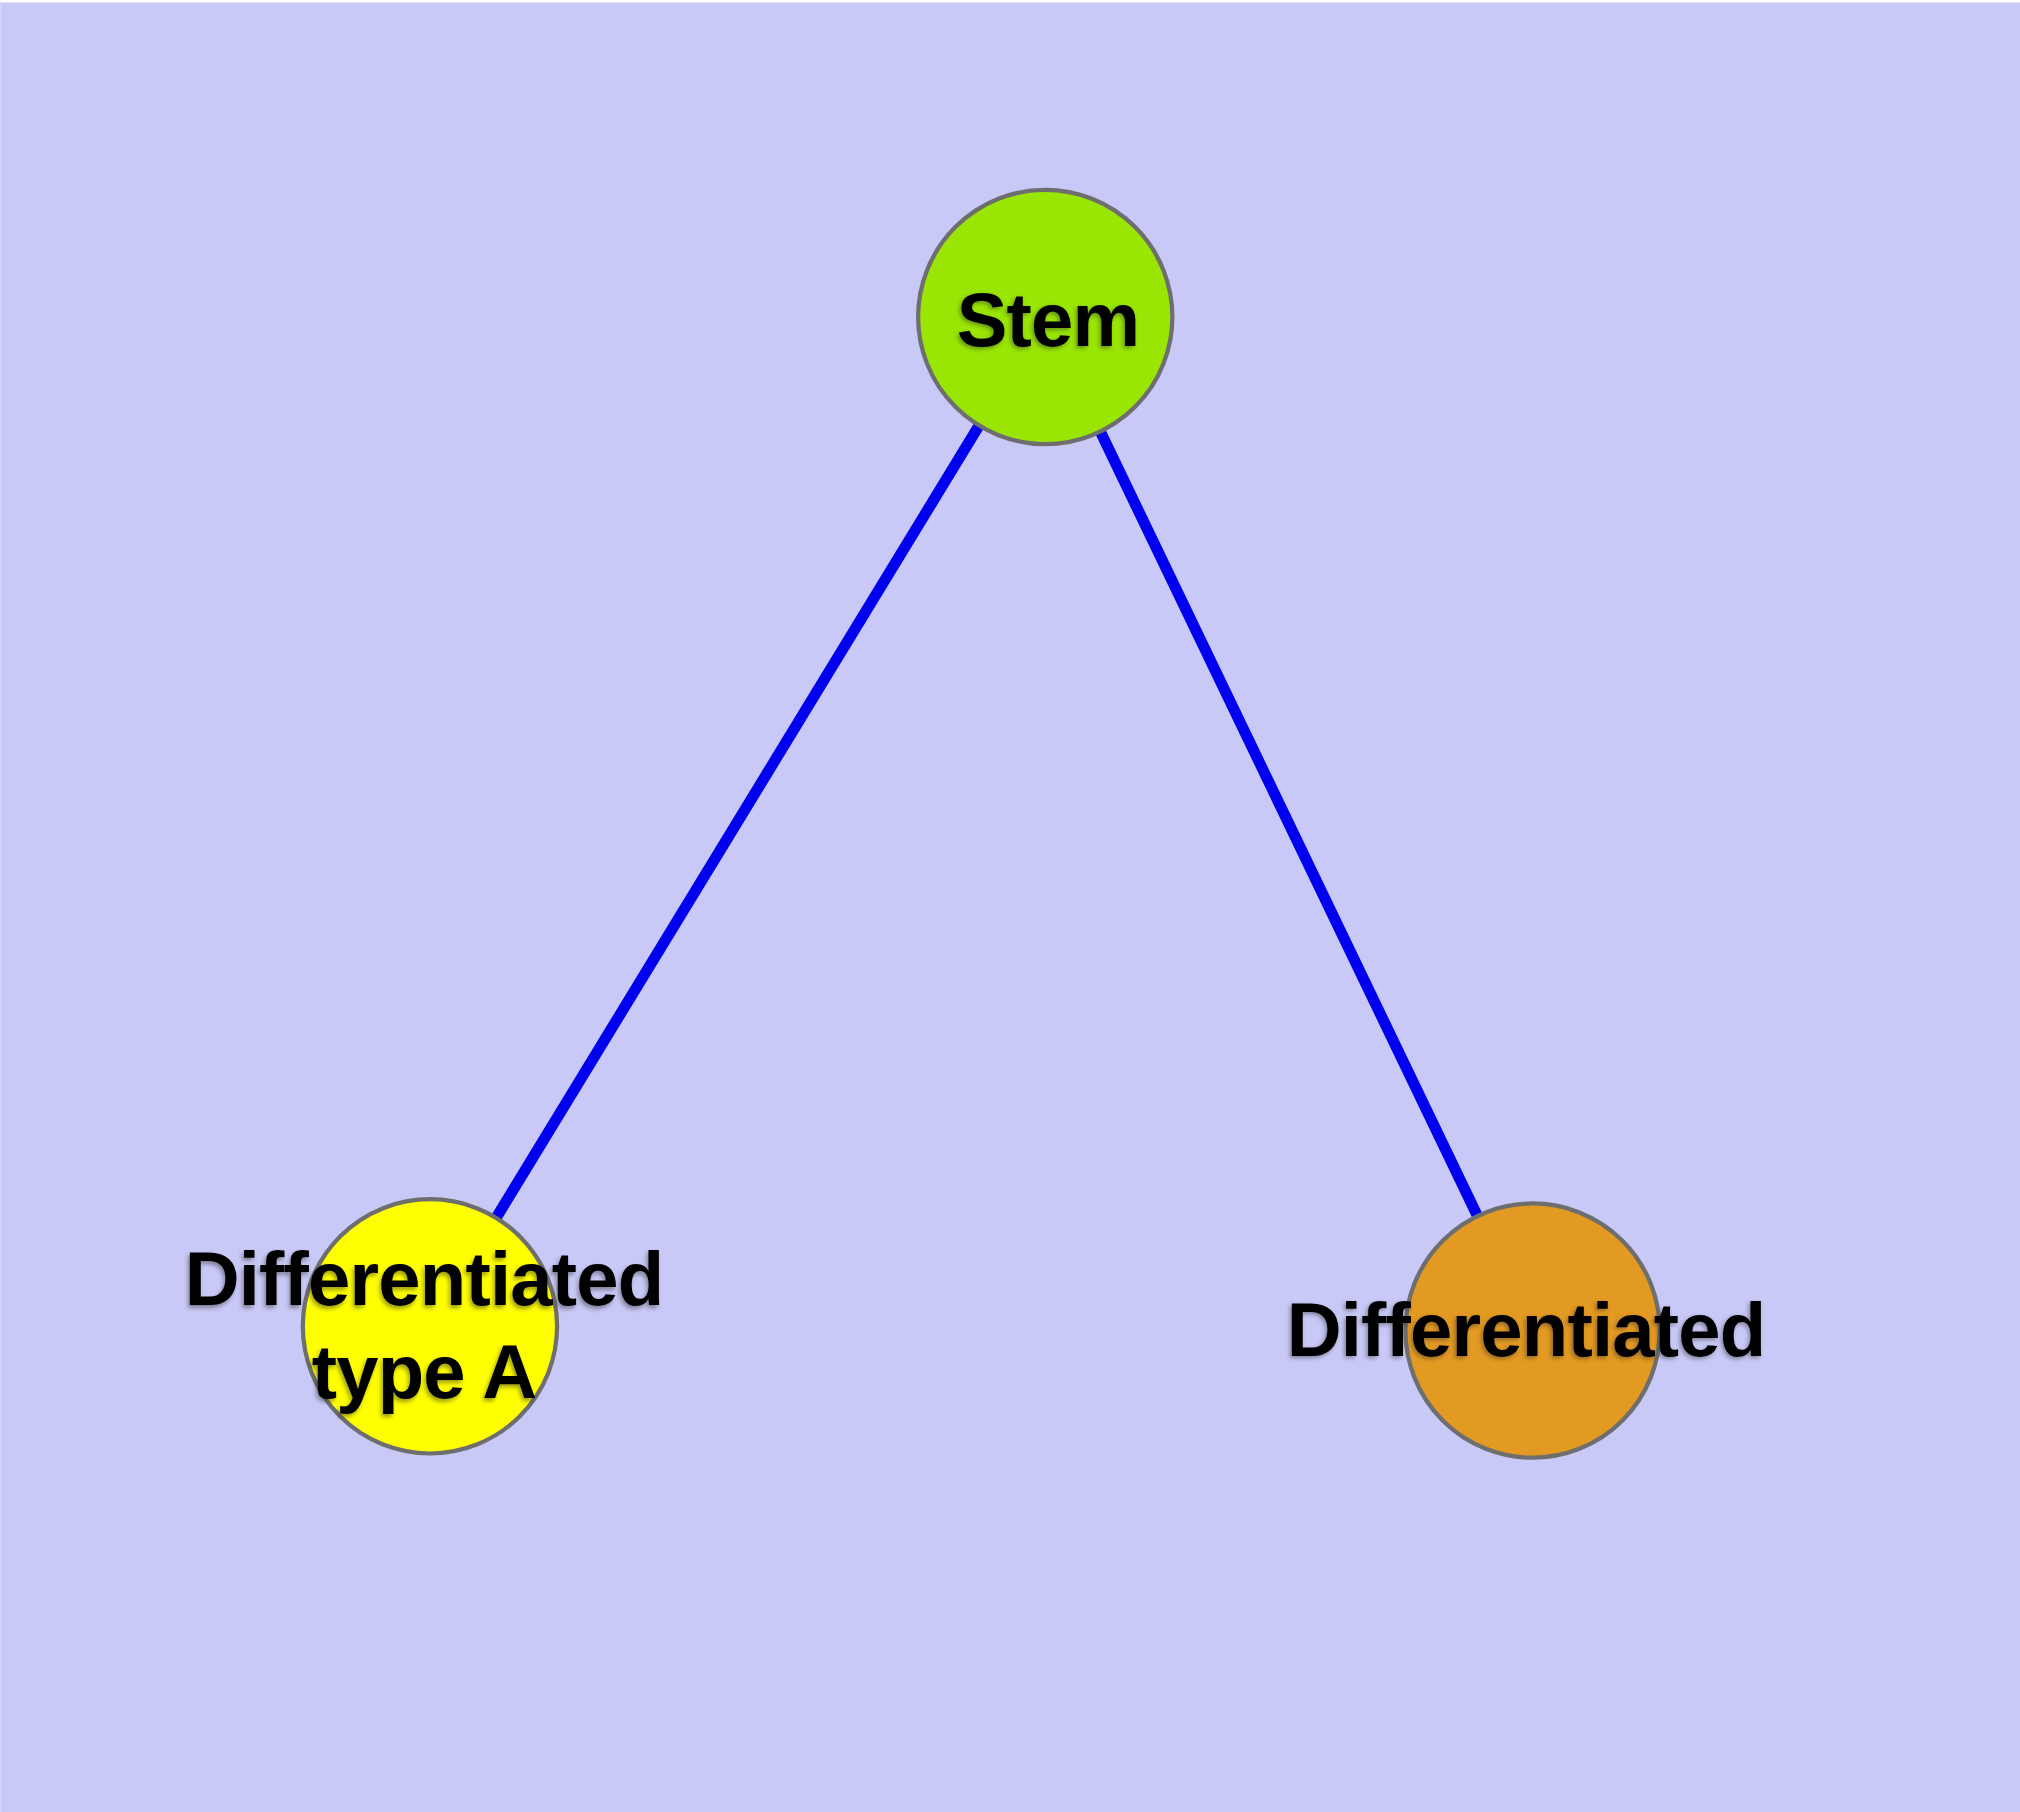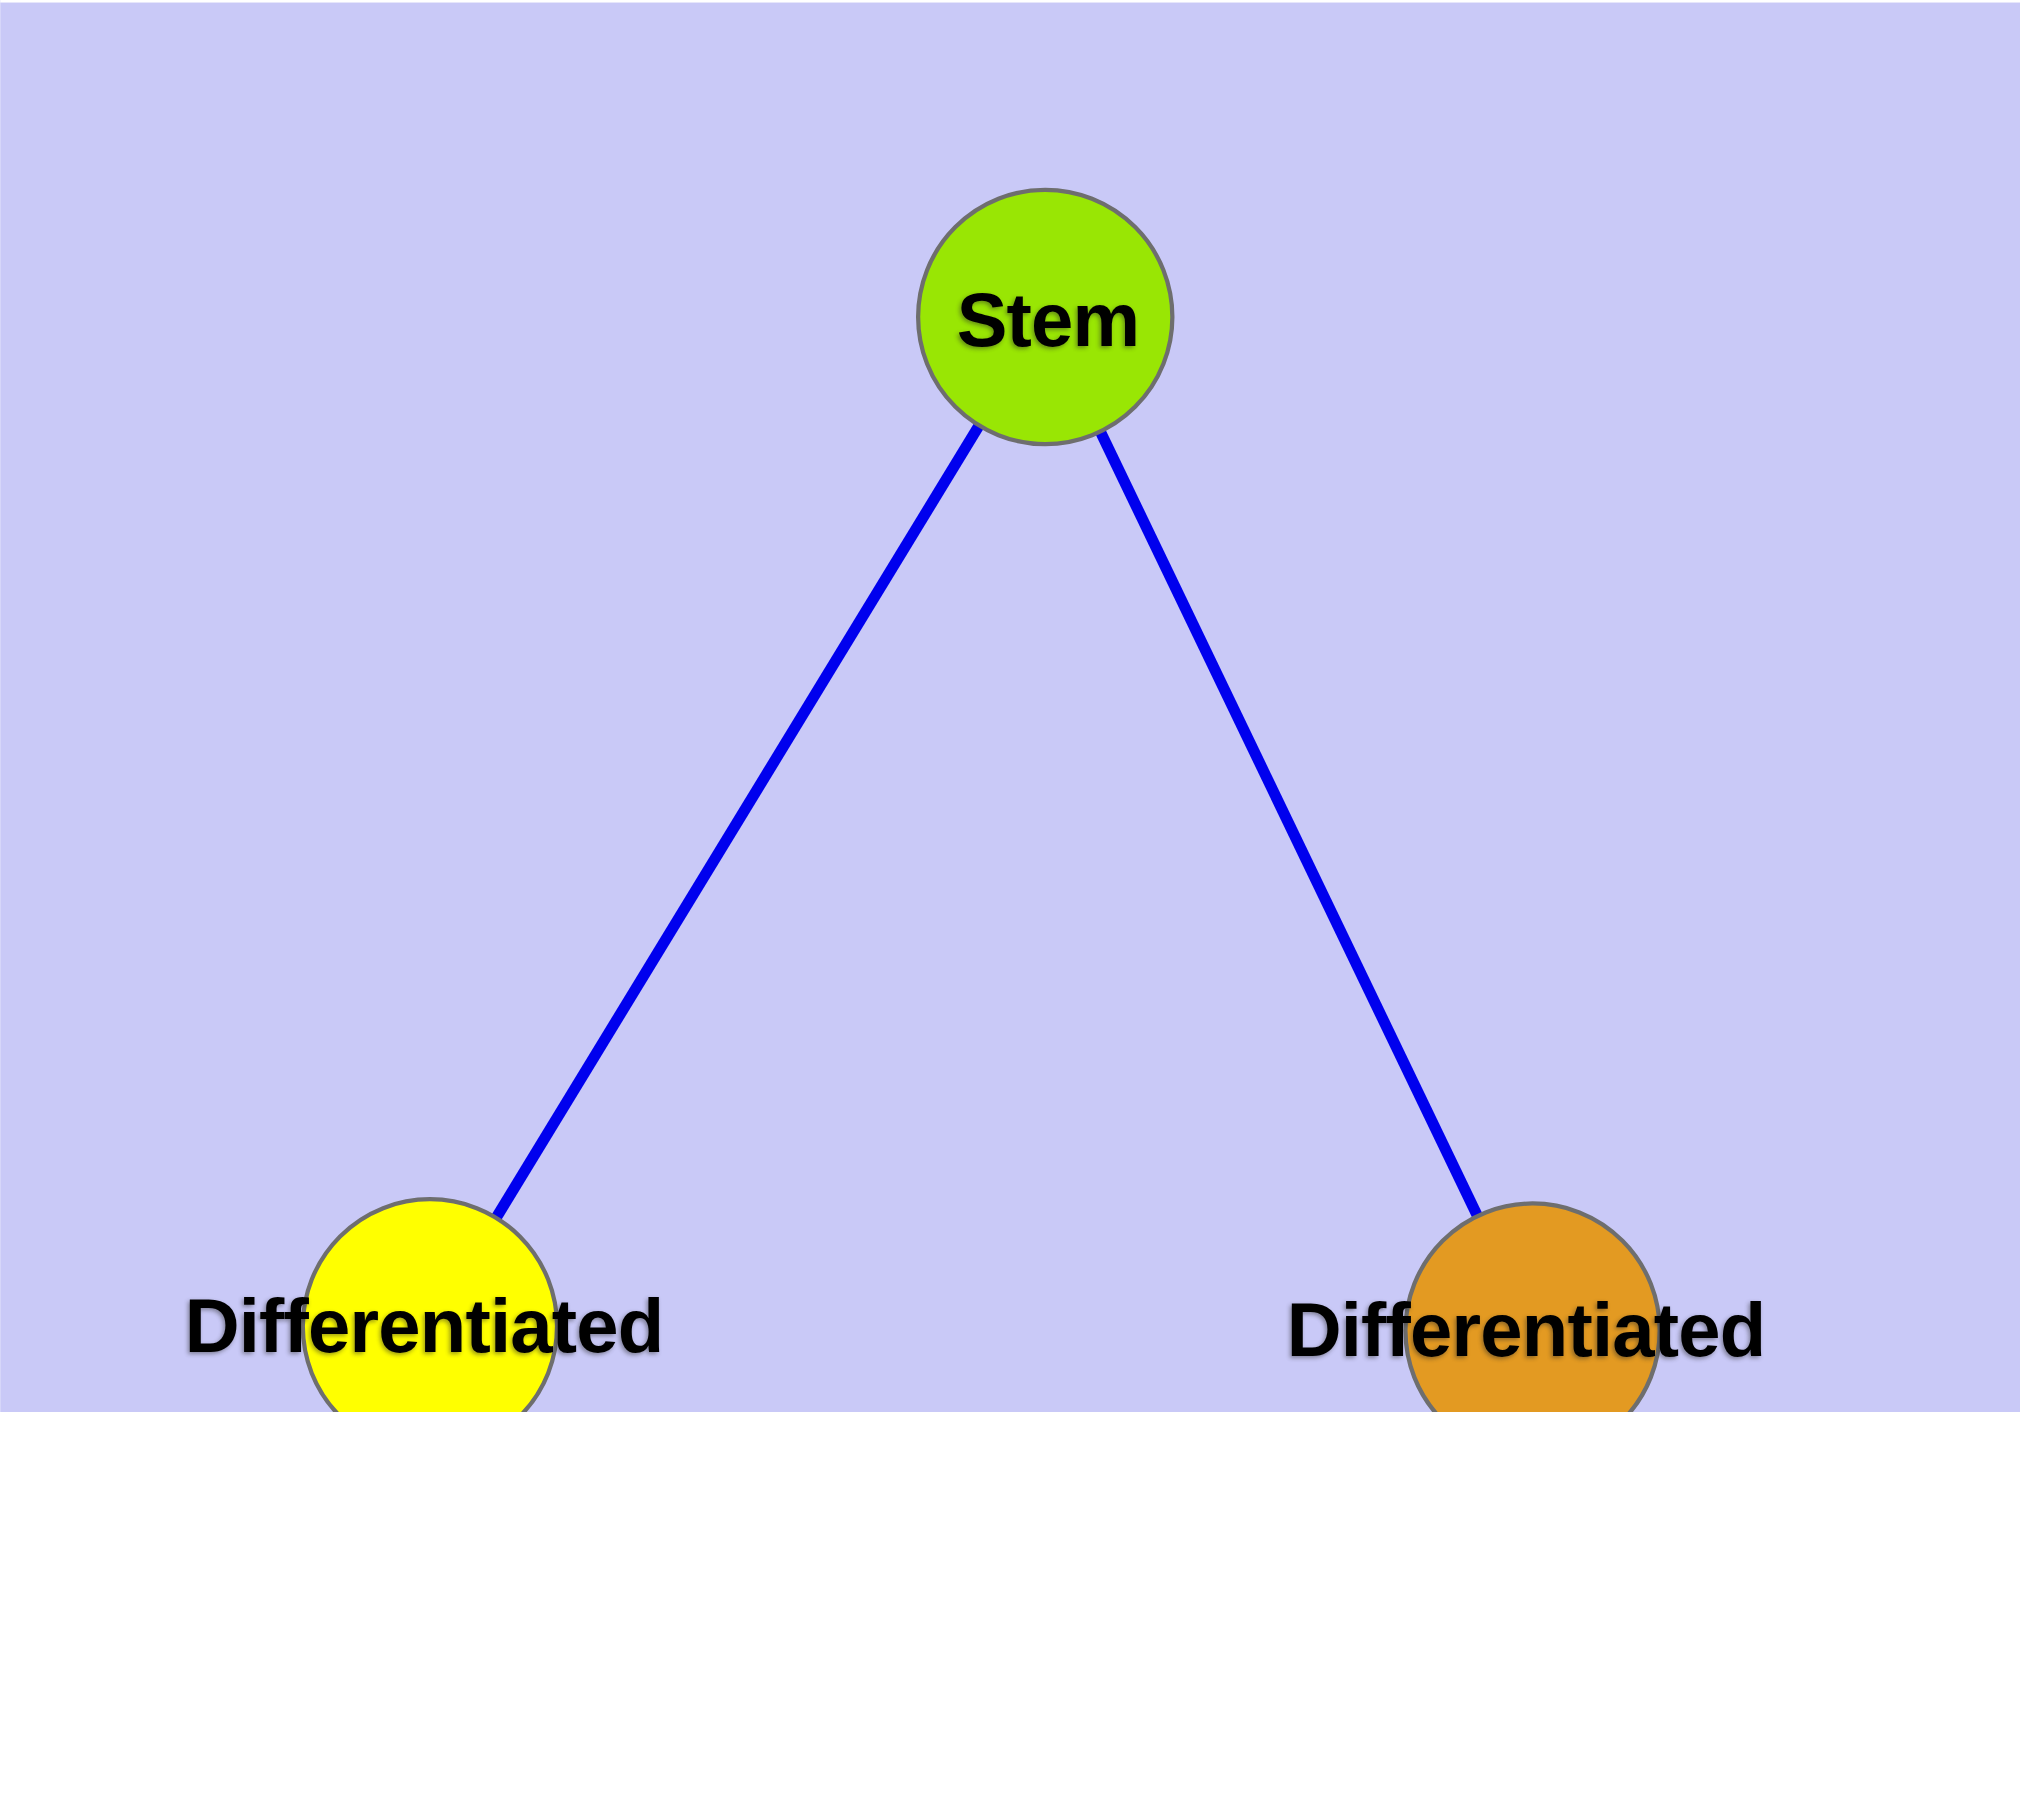--- a/index.html
+++ b/index.html
@@ -3,21 +3,21 @@
 <meta charset="utf-8">
 <style>
   html, body { margin: 0; padding: 0; }
   body {
     font-family: "Liberation Sans", "DejaVu Sans", sans-serif;
     background: #ffffff;
   }
   .stage {
     position: relative;
     width: 2021px;
-    height: 1412px;
+    height: 1812px;
     overflow: hidden;
   }
   .stage svg {
     position: absolute;
     left: 0;
     top: 0;
     display: block;
   }
   .node-label {
     position: absolute;
@@ -55,20 +55,21 @@
 
     <circle class="node-circle" cx="1233" cy="374" r="150" fill="#99E604" stroke="#6E6E6E"></circle>
     <circle class="node-circle" cx="507" cy="1565" r="150" fill="#FFFF00" stroke="#6E6E6E"></circle>
     <circle class="node-circle" cx="1808" cy="1570" r="150" fill="#E39A22" stroke="#6E6E6E"></circle>
   </svg>
 
   <div class="node-label" style="left:1048px; top:319px;">Stem</div>
 
   <div class="node-label" style="left:424px; top:1325px;">
     <div>Differentiated</div>
+    <div>type A</div>
   </div>
 
   <div class="node-label" style="left:1526px; top:1329px;">
     <div>Differentiated</div>
   </div>
 
 </div>
 
 
 </body></html>

